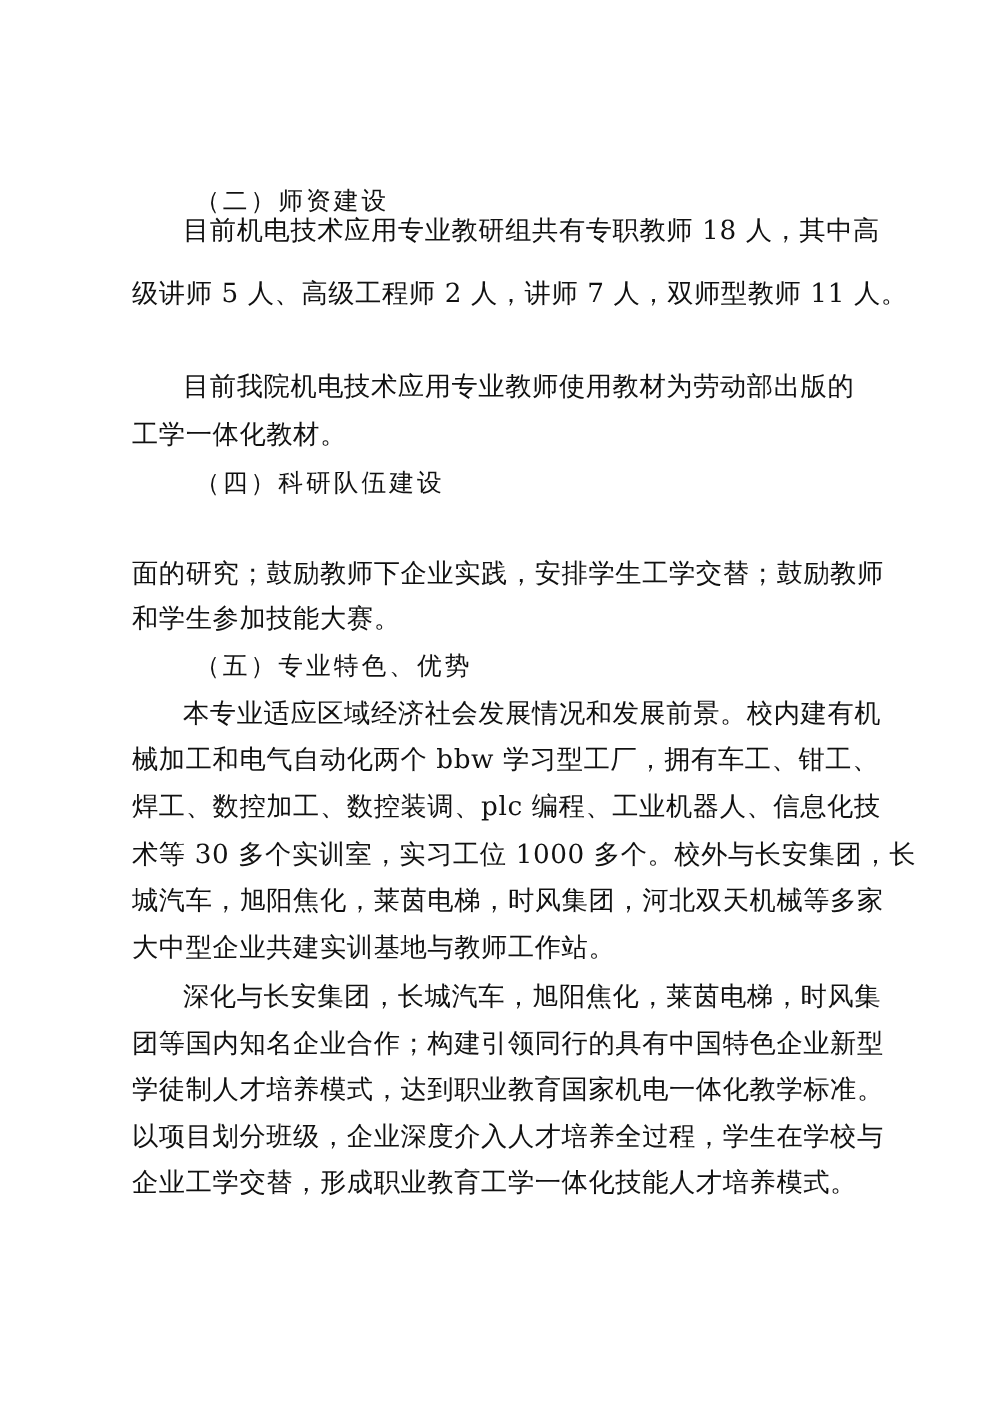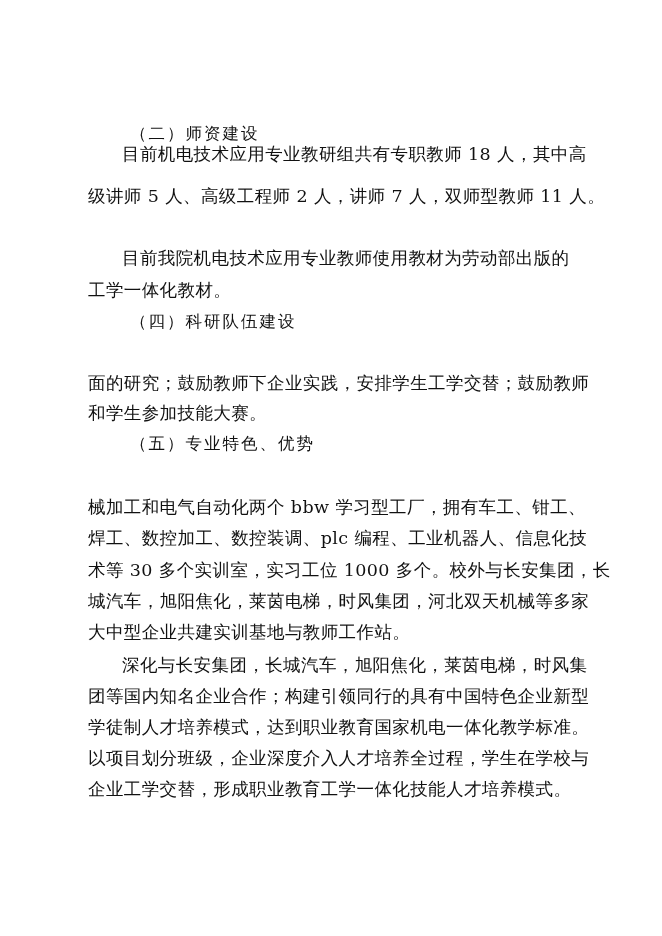--- a/index.html
+++ b/index.html
@@ -20,20 +20,21 @@
   <div class="line" style="top:186px">级讲师 5 人、高级工程师 2 人，讲师 7 人，双师型教师 11 人。</div>
 
   <div class="line" style="top:280px">工学一体化教材。</div>
   <div class="line" style="top:248px;left:122px">目前我院机电技术应用专业教师使用教材为劳动部出版的</div>
 
   <div class="line heading" style="top:312px;left:130px">（四）科研队伍建设</div>
   <div class="line" style="top:373px">面的研究；鼓励教师下企业实践，安排学生工学交替；鼓励教师</div>
   <div class="line" style="top:403px">和学生参加技能大赛。</div>
 
   <div class="line heading" style="top:434px;left:130px">（五）专业特色、优势</div>
+  <div class="line" style="top:466px;left:122px">本专业适应区域经济社会发展情况和发展前景。校内建有机</div>
   <div class="line" style="top:497px">械加工和电气自动化两个 bbw 学习型工厂，拥有车工、钳工、</div>
   <div class="line" style="top:528px">焊工、数控加工、数控装调、plc 编程、工业机器人、信息化技</div>
   <div class="line" style="top:560px">术等 30 多个实训室，实习工位 1000 多个。校外与长安集团，长</div>
   <div class="line" style="top:591px">城汽车，旭阳焦化，莱茵电梯，时风集团，河北双天机械等多家</div>
   <div class="line" style="top:622px">大中型企业共建实训基地与教师工作站。</div>
 
   <div class="line" style="top:655px;left:122px">深化与长安集团，长城汽车，旭阳焦化，莱茵电梯，时风集</div>
   <div class="line" style="top:686px">团等国内知名企业合作；构建引领同行的具有中国特色企业新型</div>
   <div class="line" style="top:717px">学徒制人才培养模式，达到职业教育国家机电一体化教学标准。</div>
   <div class="line" style="top:779px">企业工学交替，形成职业教育工学一体化技能人才培养模式。</div>

